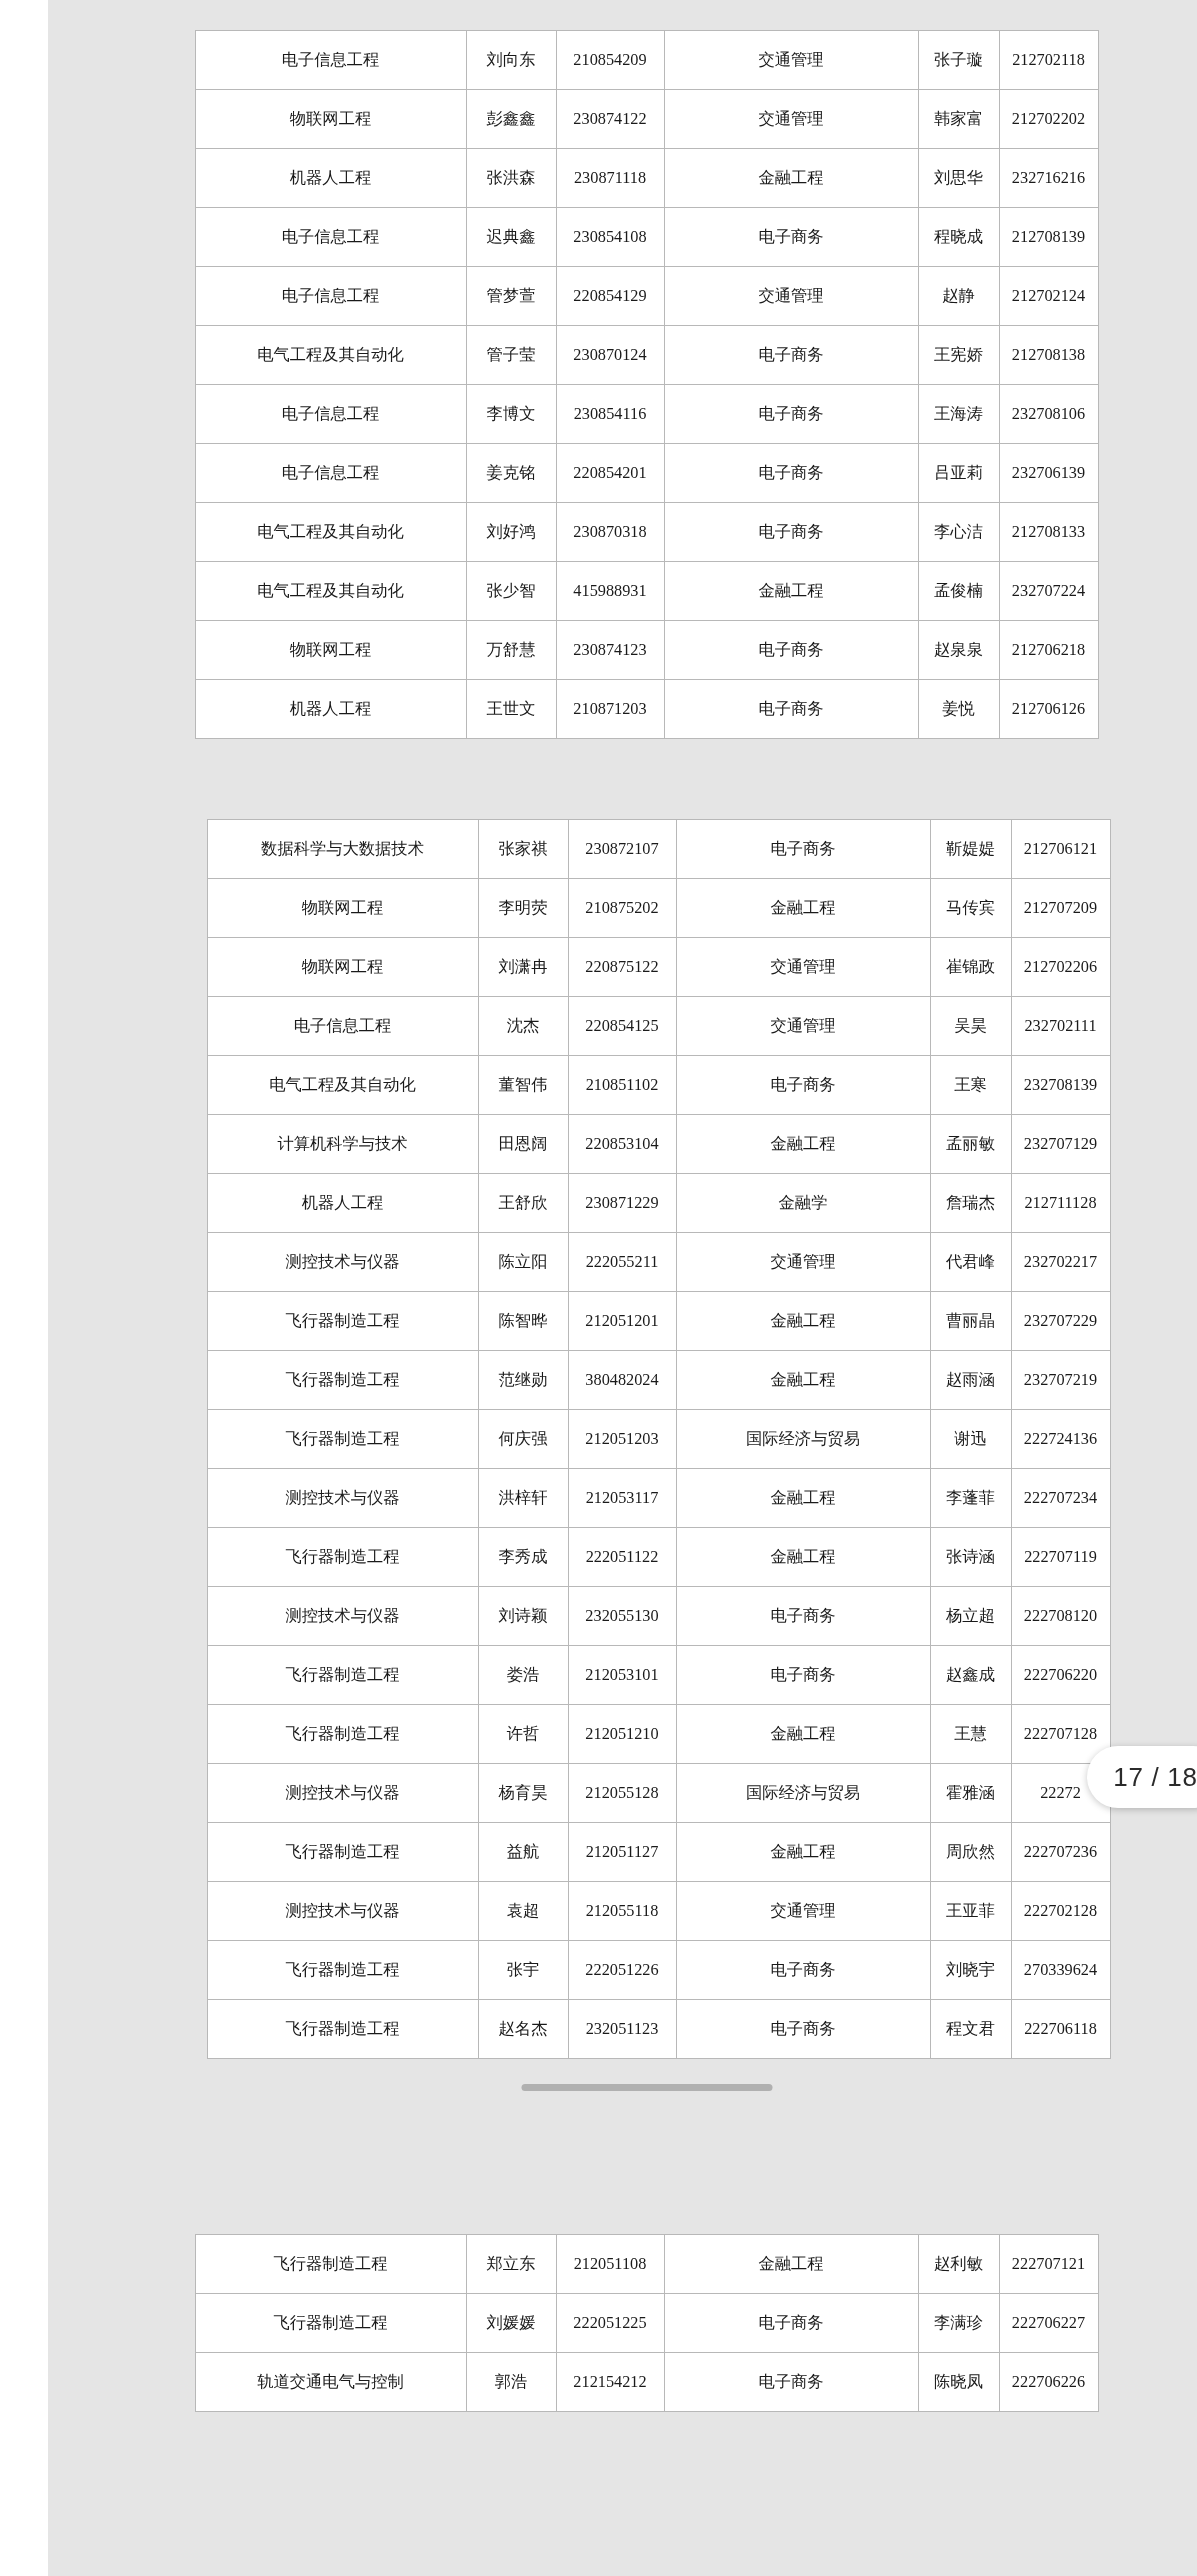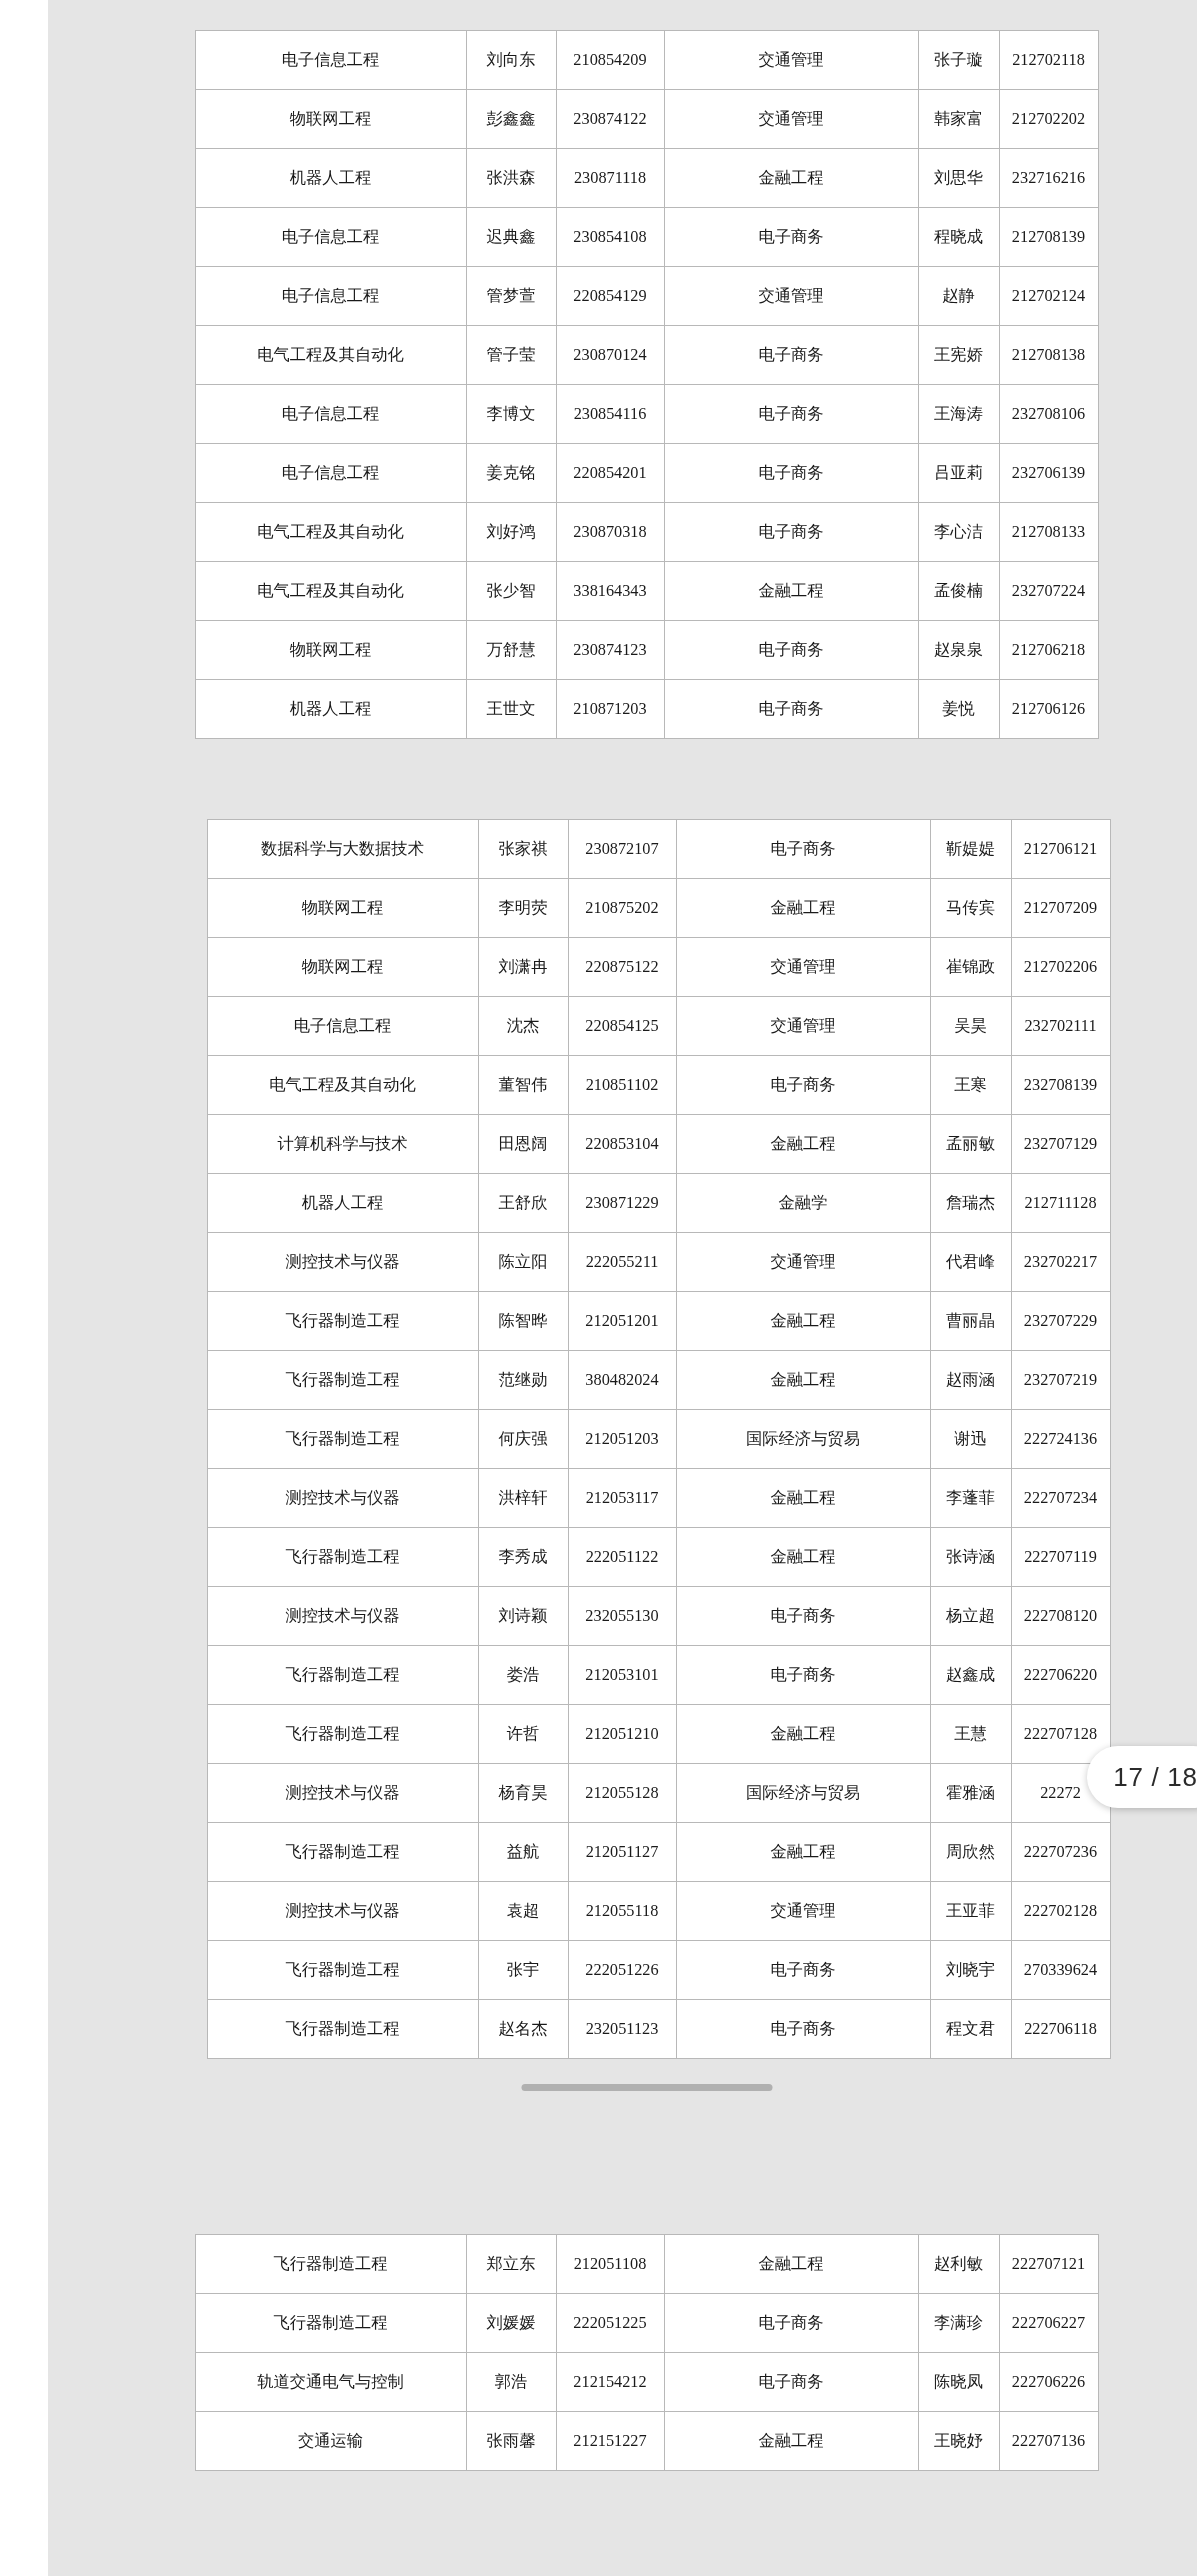--- a/index.html
+++ b/index.html
@@ -182,21 +182,21 @@
           <td>电气工程及其自动化</td>
           <td>刘好鸿</td>
           <td>230870318</td>
           <td>电子商务</td>
           <td>李心洁</td>
           <td>212708133</td>
         </tr>
         <tr>
           <td>电气工程及其自动化</td>
           <td>张少智</td>
-          <td>338164343</td>
+          <td>415988931</td>
           <td>金融工程</td>
           <td>孟俊楠</td>
           <td>232707224</td>
         </tr>
         <tr>
           <td>物联网工程</td>
           <td>万舒慧</td>
           <td>230874123</td>
           <td>电子商务</td>
           <td>赵泉泉</td>
@@ -427,28 +427,20 @@
           <td>222706227</td>
         </tr>
         <tr>
           <td>轨道交通电气与控制</td>
           <td>郭浩</td>
           <td>212154212</td>
           <td>电子商务</td>
           <td>陈晓凤</td>
           <td>222706226</td>
         </tr>
-        <tr>
-          <td>交通运输</td>
-          <td>张雨馨</td>
-          <td>212151227</td>
-          <td>金融工程</td>
-          <td>王晓妤</td>
-          <td>222707136</td>
-        </tr>
       </tbody>
     </table>
   </div>
 
   <div class="scrollbar-thumb"></div>
 
   <div class="page-pill">17 / 18</div>
 
 </div>
 

